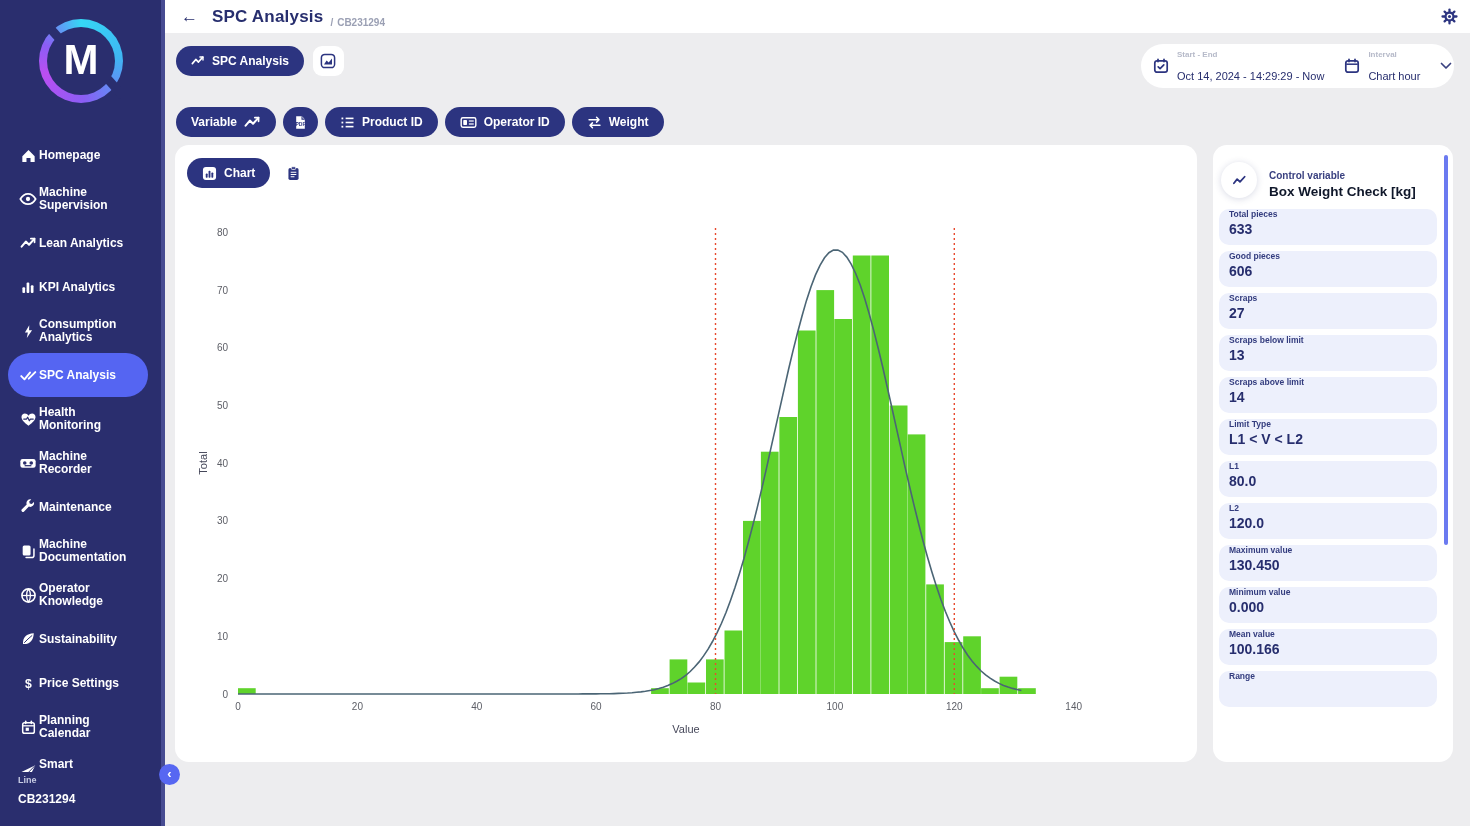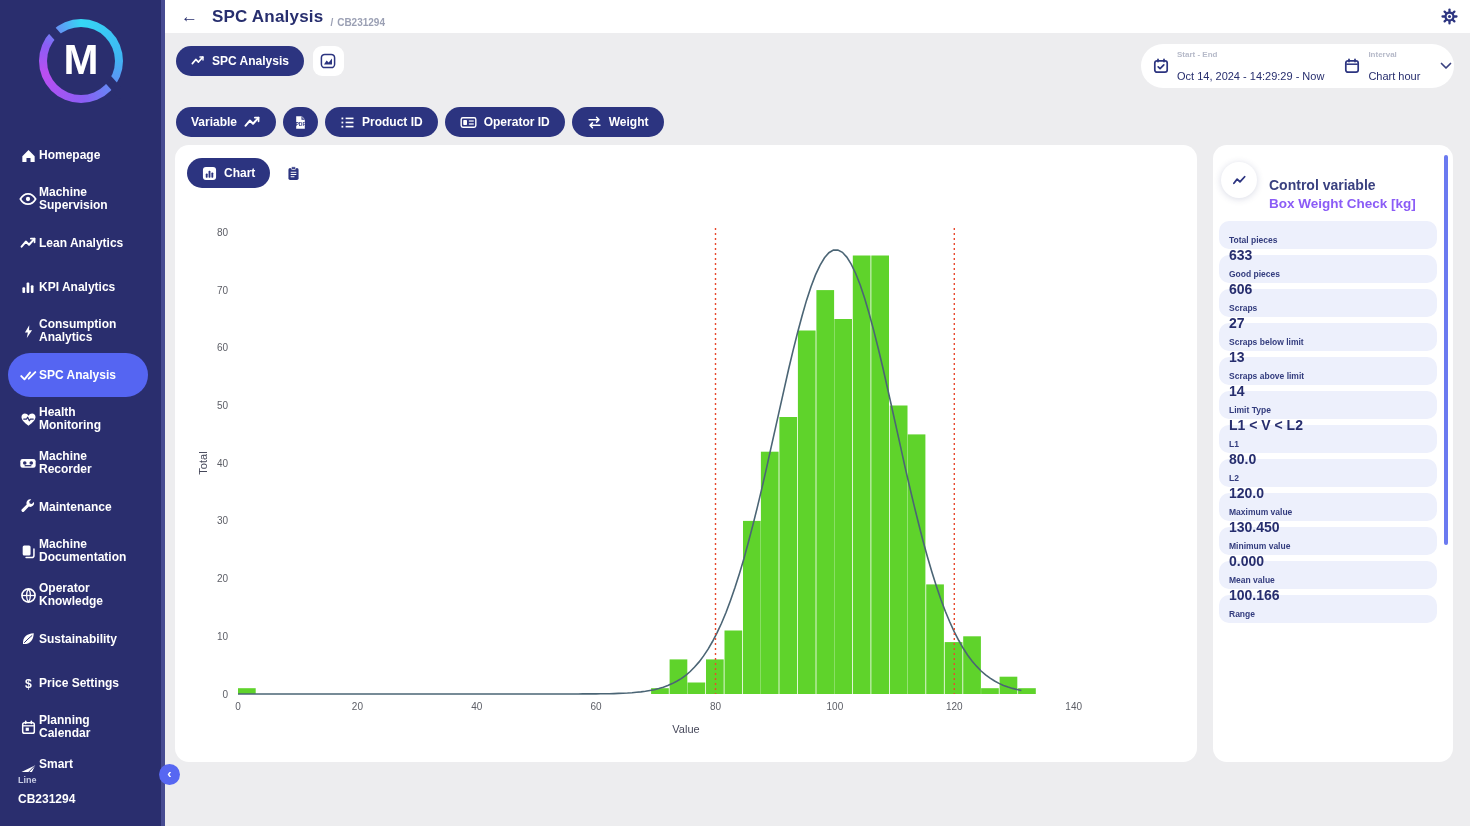--- a/index.html
+++ b/index.html
@@ -57,23 +57,23 @@
   .chart-card .card-toolbar { position:absolute; left:12px; top:13px; display:flex; align-items:center; gap:16px; }
   .clipboard-btn { display:flex; cursor:pointer; }
   #chart-svg { position:absolute; left:0; top:55px; }
   .tick { font-size:10px; fill:#5c5e66; }
   .axis-label { font-size:11px; fill:#46485a; }
 
   
   .panel-card { position:absolute; left:1213px; top:145px; width:240px; height:617px; background:#fff; border-radius:14px; overflow:hidden; }
   .panel-head { display:flex; align-items:flex-start; gap:12px; padding:17px 8px 10px 8px; }
   .panel-head-icon { width:36px; height:36px; border-radius:50%; background:#fff; box-shadow:0 1px 7px rgba(40,48,110,.18); display:flex; align-items:center; justify-content:center; flex:0 0 36px; }
-  .panel-head .lab { font-size:14px; font-weight:700; color:#3a4180; margin-top:15px; }
-  .panel-head .val { font-size:13.5px; font-weight:800; color:#8b5cf6; margin-top:3px; }
-  .stat-row { height:26px; margin:0 16px 6px 6px; border-radius:10px; background:#edf0fc; padding:14px 10px; }
+  .panel-head .lab { font-size:10px; font-weight:700; color:#3a4180; margin-top:8px; }
+  .panel-head .val { font-size:13.5px; font-weight:800; color:#0f172a; margin-top:3px; }
+  .stat-row { height:36px; margin:0 16px 6px 6px; border-radius:10px; background:#edf0fc; padding:0 10px; }
   .stat-label { font-size:8.5px; font-weight:700; color:#333c7e; }
   .stat-value { font-size:14px; font-weight:800; color:#272e6e; margin-top:2px; }
   .panel-scrollbar { position:absolute; right:5px; top:10px; width:4px; height:390px; border-radius:2px; background:#6b7af0; cursor:pointer; }
 </style>
 </head>
 <body>
 
 <div class="topbar">
   <span class="back-arrow">←</span>
   <span class="page-title">SPC Analysis</span>

